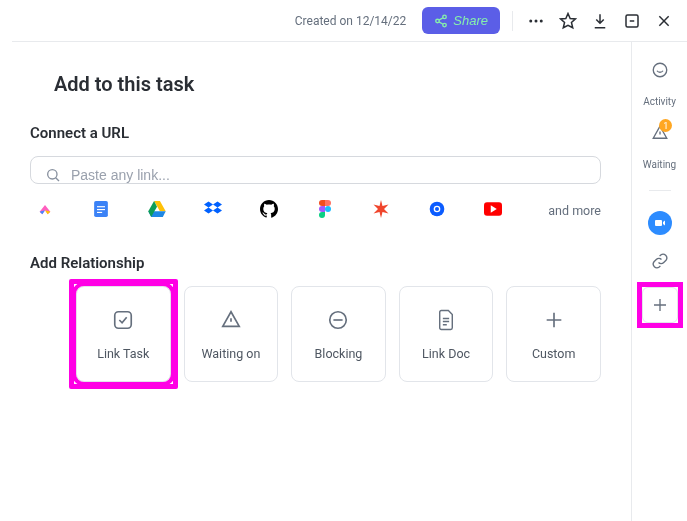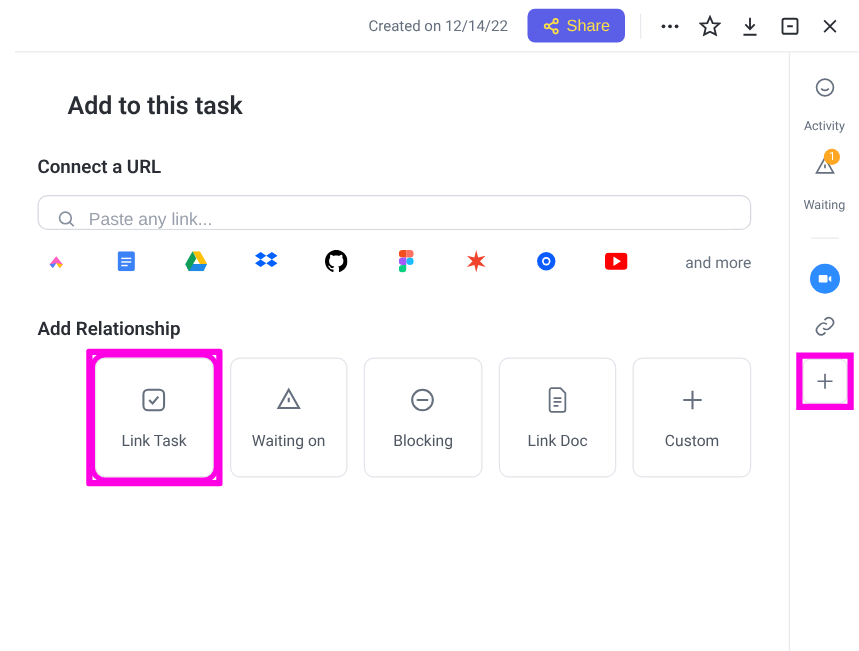--- a/index.html
+++ b/index.html
@@ -21,30 +21,31 @@
     gap: 10px;
     margin-left: 12px;
   }
   .created {
     font-size: 12px;
     color: #656f7d;
     margin-right: 6px;
   }
   .share-btn {
     background: #5b5ee7;
-    color: #fde047;
+    color: #86efac;
     border: none;
     border-radius: 6px;
     padding: 6px 12px;
     font-size: 13px;
     font-weight: 500;
     display: flex;
     align-items: center;
     gap: 5px;
     cursor: pointer;
+    font-style: italic;
   }
   .vdiv {
     width: 1px;
     height: 20px;
     background: #e8eaed;
     margin: 0 2px;
   }
   .top-icon {
     width: 22px;
     height: 22px;

